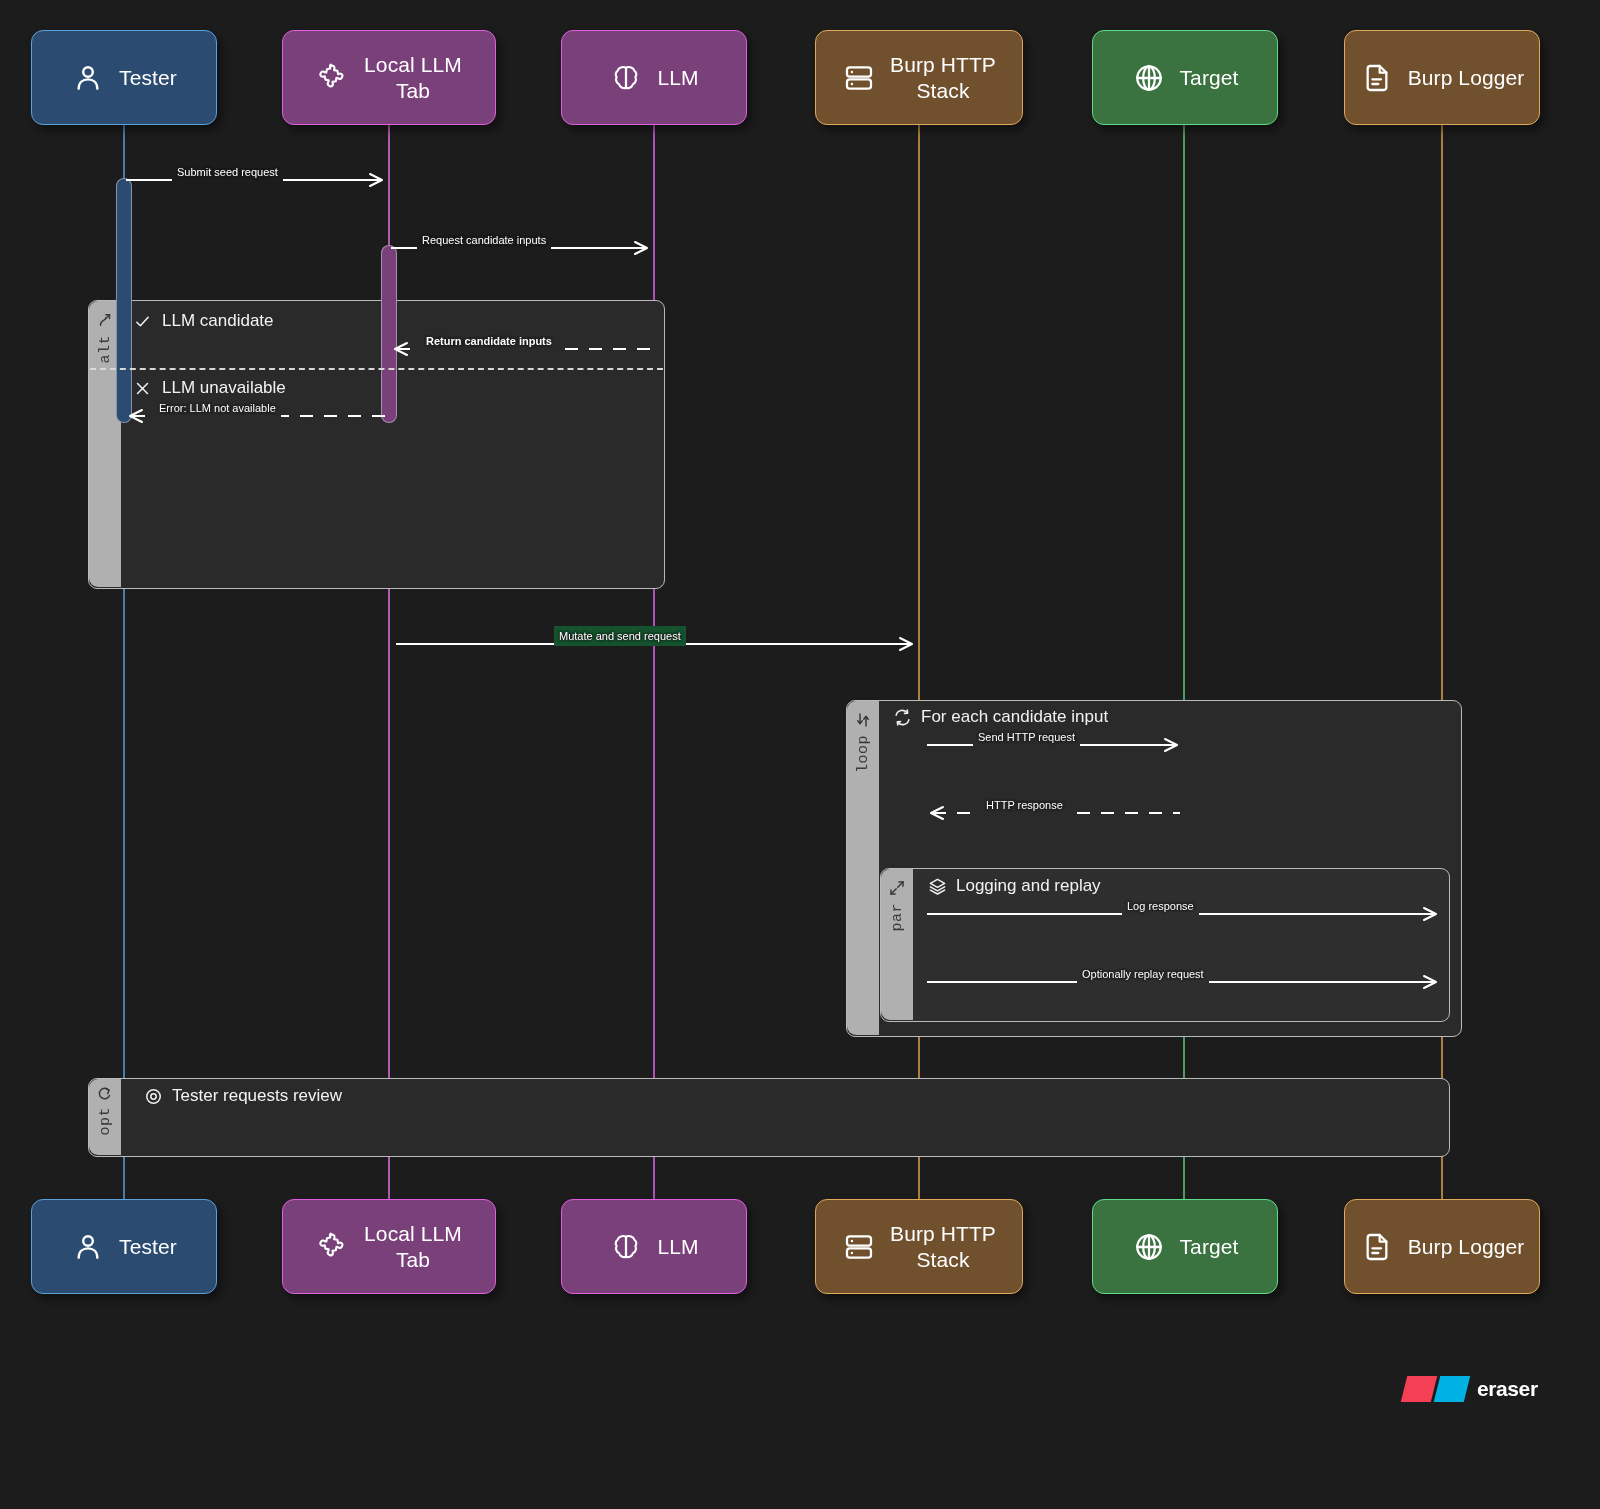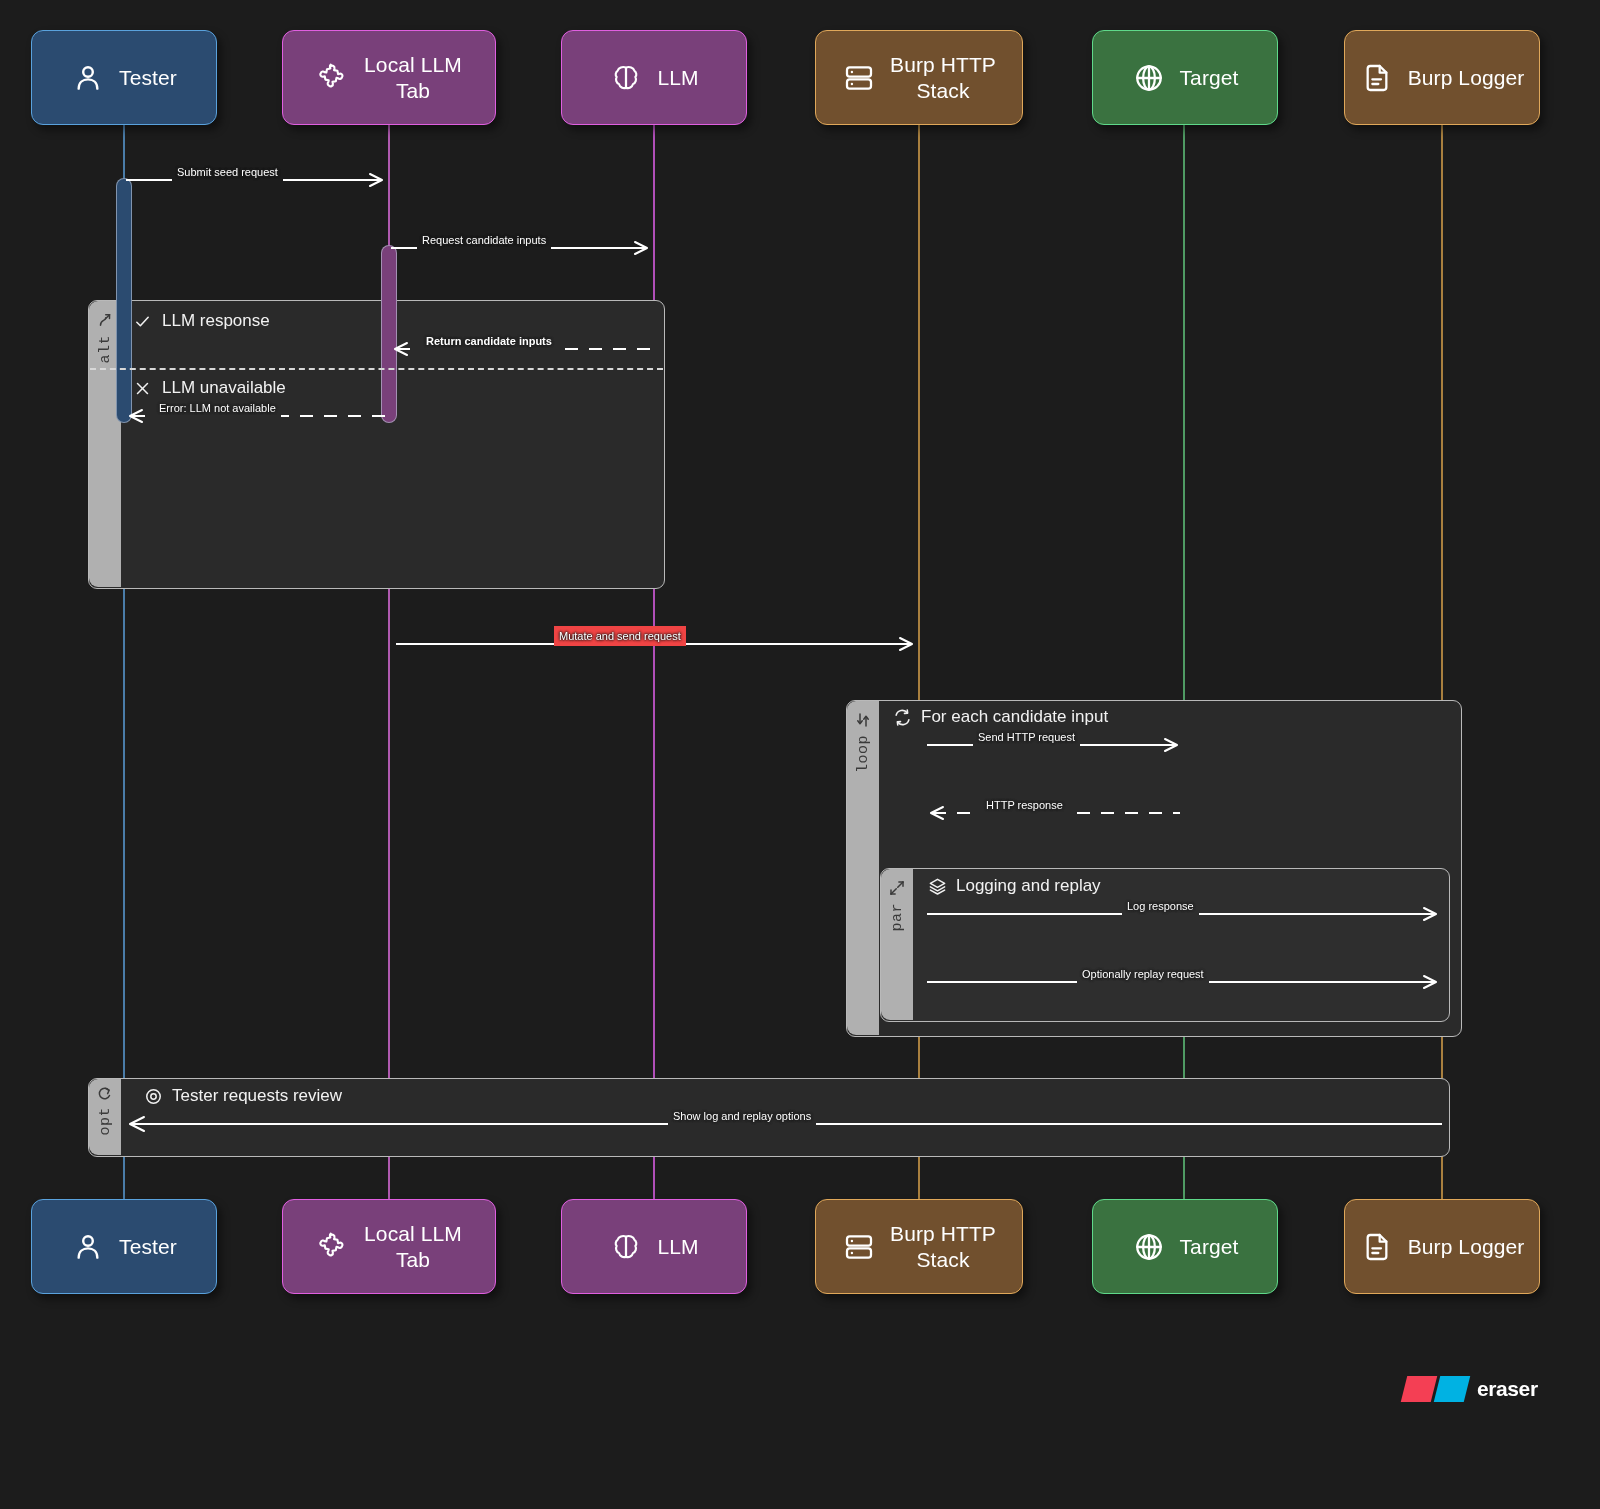--- a/index.html
+++ b/index.html
@@ -171,21 +171,21 @@
       </span>
       <span class="tab-text">alt</span>
     </div>
   </div>
   <div class="alt-branch" style="left:134px; top:311px;">
     <span class="b-icon">
       <svg viewBox="0 0 24 24" fill="none" stroke="#f0f0f0" stroke-width="2.2" stroke-linecap="round" stroke-linejoin="round">
           <path d="M4 13 L9 18 L20 6"></path>
         </svg>
     </span>
-    <span>LLM response</span>
+    <span>LLM candidate</span>
   </div>
   <div class="alt-divider" style="left:90px; top:368px; width:573px;"></div>
   <div class="alt-branch" style="left:134px; top:378px;">
     <span class="b-icon">
       <svg viewBox="0 0 24 24" fill="none" stroke="#f0f0f0" stroke-width="2.2" stroke-linecap="round" stroke-linejoin="round">
           <path d="M5 5 L19 19"></path>
           <path d="M19 5 L5 19"></path>
         </svg>
     </span>
     <span>LLM unavailable</span>
@@ -296,21 +296,21 @@
       <path d="M6 16 L18 10 M6 16 L18 22" stroke="#ffffff" stroke-width="2" fill="none" stroke-linecap="round"></path>
     </svg>
     <span class="msg-label" style="left:30px; top:-2px; background:#2a2a2a;">Error: LLM not available</span>
   </div>
 
   <div class="message" style="left:394px; top:628px; width:525px;">
     <svg width="525" height="34">
       <line x1="2" y1="16" x2="518" y2="16" stroke="#ffffff" stroke-width="2"></line>
       <path d="M518 16 L506 10 M518 16 L506 22" stroke="#ffffff" stroke-width="2" fill="none" stroke-linecap="round"></path>
     </svg>
-    <span class="msg-label" style="left:160px; top:-2px; background:#ef4444;">Mutate and send request</span>
+    <span class="msg-label" style="left:160px; top:-2px; background:#14532d;">Mutate and send request</span>
   </div>
 
   <div class="message" style="left:925px; top:729px; width:258px;">
     <svg width="258" height="34">
       <line x1="2" y1="16" x2="252" y2="16" stroke="#ffffff" stroke-width="2"></line>
       <path d="M252 16 L240 10 M252 16 L240 22" stroke="#ffffff" stroke-width="2" fill="none" stroke-linecap="round"></path>
     </svg>
     <span class="msg-label" style="left:48px; top:-2px; background:#2a2a2a;">Send HTTP request</span>
   </div>
 
@@ -331,27 +331,20 @@
   </div>
 
   <div class="message" style="left:925px; top:966px; width:517px;">
     <svg width="517" height="34">
       <line x1="2" y1="16" x2="511" y2="16" stroke="#ffffff" stroke-width="2"></line>
       <path d="M511 16 L499 10 M511 16 L499 22" stroke="#ffffff" stroke-width="2" fill="none" stroke-linecap="round"></path>
     </svg>
     <span class="msg-label" style="left:152px; top:-2px; background:#2e2e2e;">Optionally replay request</span>
   </div>
 
-  <div class="message" style="left:124px; top:1108px; width:1320px;">
-    <svg width="1320" height="34">
-      <line x1="8" y1="16" x2="1318" y2="16" stroke="#ffffff" stroke-width="2"></line>
-      <path d="M6 16 L20 9 M6 16 L20 23" stroke="#ffffff" stroke-width="2" fill="none" stroke-linecap="round"></path>
-    </svg>
-    <span class="msg-label" style="left:544px; top:-2px; background:#2a2a2a;">Show log and replay options</span>
-  </div>
 
   <div class="participant" style="left:31px; top:30px; width:186px; height:95px; background:#2b4b70; border-color:#5aa2dd;">
     <span class="p-icon">
       <svg viewBox="0 0 24 24" fill="none" stroke="#fff" stroke-width="1.8" stroke-linecap="round" stroke-linejoin="round">
           <circle cx="12" cy="7.5" r="3.6"></circle>
           <path d="M5 20 C5 15.2 8.3 13 12 13 C15.7 13 19 15.2 19 20"></path>
         </svg>
     </span>
     <span class="p-label">Tester</span>
   </div>

